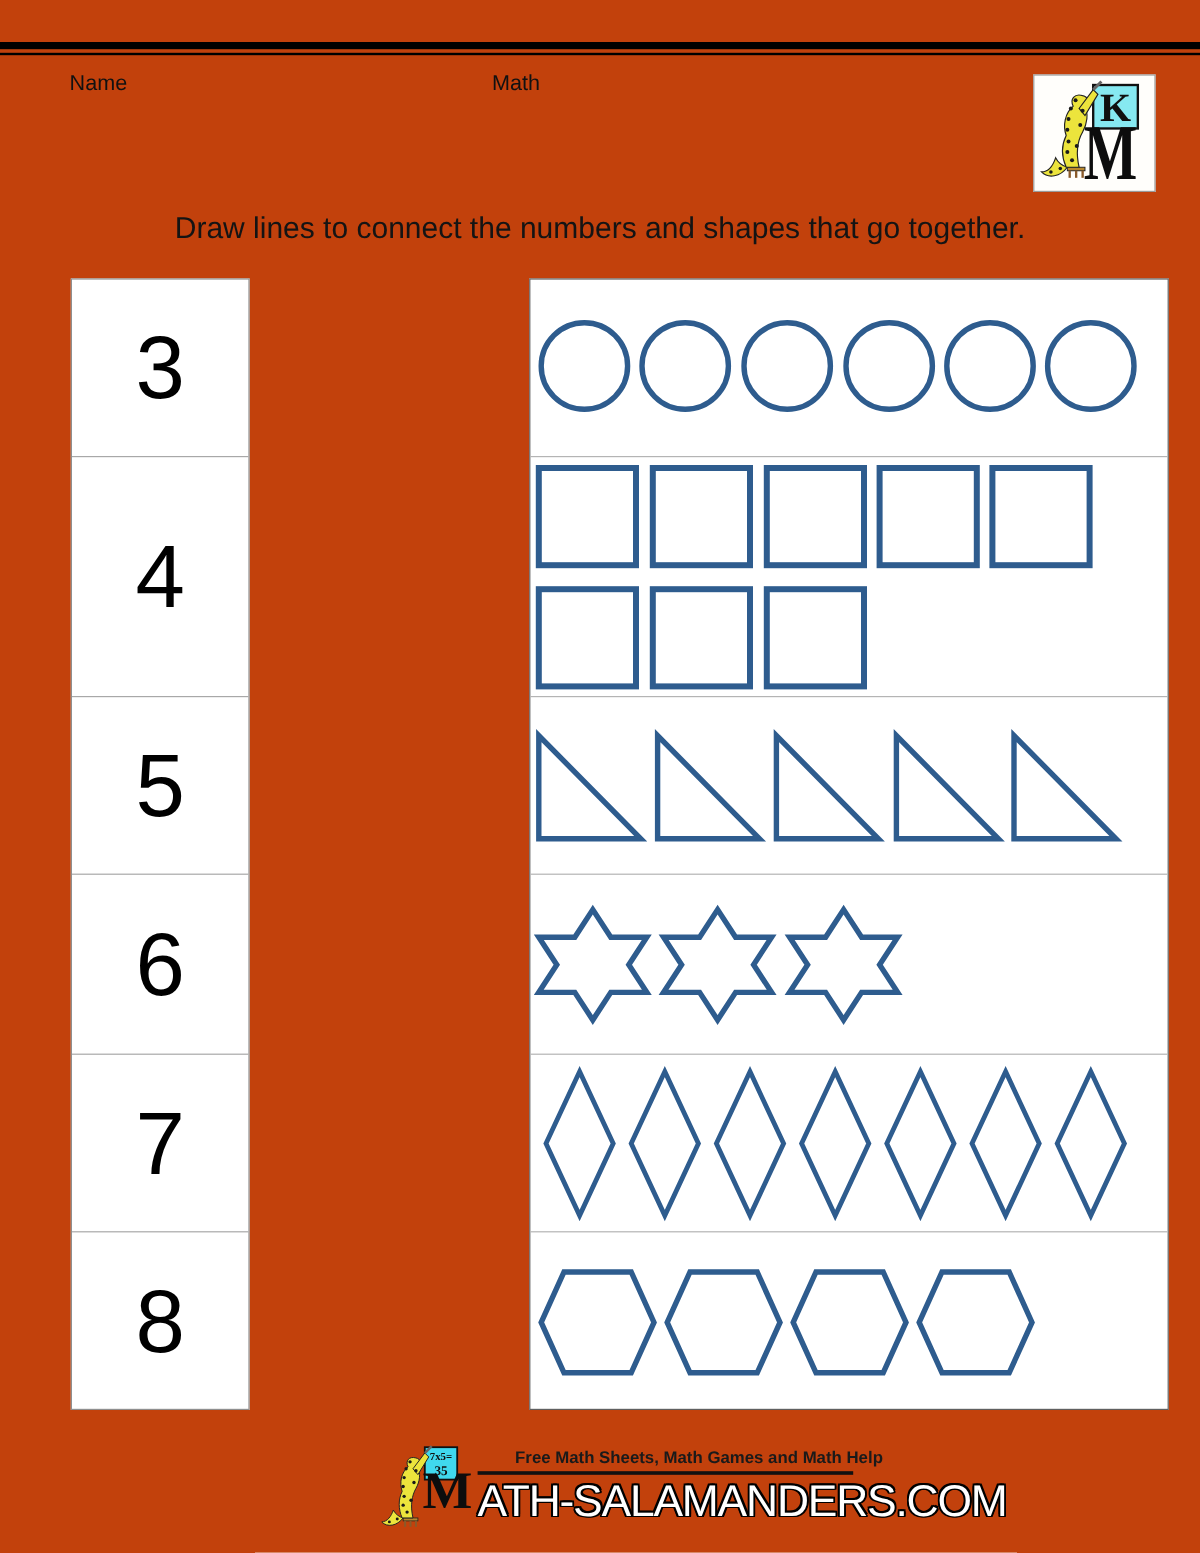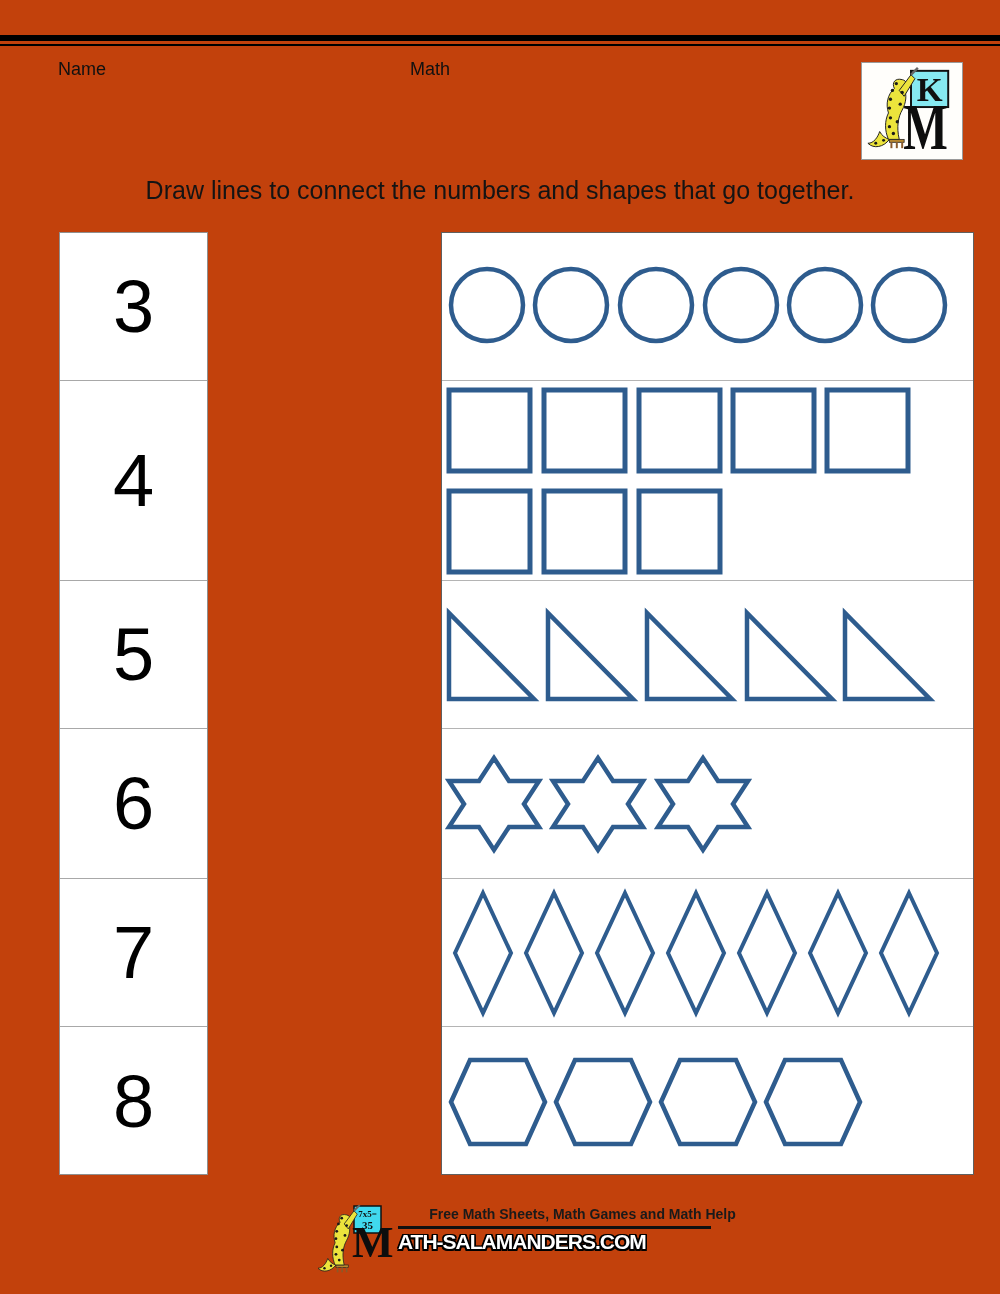--- a/index.html
+++ b/index.html
@@ -18,21 +18,21 @@
   .num-cell{display:flex;align-items:center;justify-content:center;font-size:74px;color:#000;box-sizing:border-box;}
   .num-cell + .num-cell{border-top:1px solid #a8a8a8;}
   .shapes-panel{position:absolute;left:441px;top:232px;width:533px;height:943px;border:1px solid #606060;box-sizing:border-box;background:#fff;}
   .shape-row{box-sizing:border-box;overflow:hidden;}
   .shape-row + .shape-row{border-top:1px solid #b4b4b4;}
   .shape-row svg{display:block;}
   .footer-logo{position:absolute;left:318px;top:1201px;}
   .footer-tagline{position:absolute;left:398px;top:1206px;width:313px;text-align:center;font-size:14px;font-weight:bold;color:#1a1a1a;margin-left:28px;}
   .footer-rule{position:absolute;left:398px;top:1226px;width:313px;height:3px;background:#111;}
   .site-m{position:absolute;left:352px;top:1217px;font-family:"Liberation Serif",serif;font-weight:bold;font-size:44px;color:#0d0d0d;}
-  .site-text{position:absolute;left:398px;top:1230px;font-size:21px;font-weight:bold;letter-spacing:-1px;color:#fff;
+  .site-text{position:absolute;left:398px;top:1230px;font-size:37px;font-weight:normal;letter-spacing:-1px;color:#fff;
              text-shadow:-1.5px -1.5px 0 #000,1.5px -1.5px 0 #000,-1.5px 1.5px 0 #000,1.5px 1.5px 0 #000,
                          -1.5px 0 0 #000,1.5px 0 0 #000,0 -1.5px 0 #000,0 1.5px 0 #000;}
 </style>
 </head>
 <body>
 
 <div class="page">
 
   <div class="rule-thick"></div>
   <div class="rule-thin"></div>

